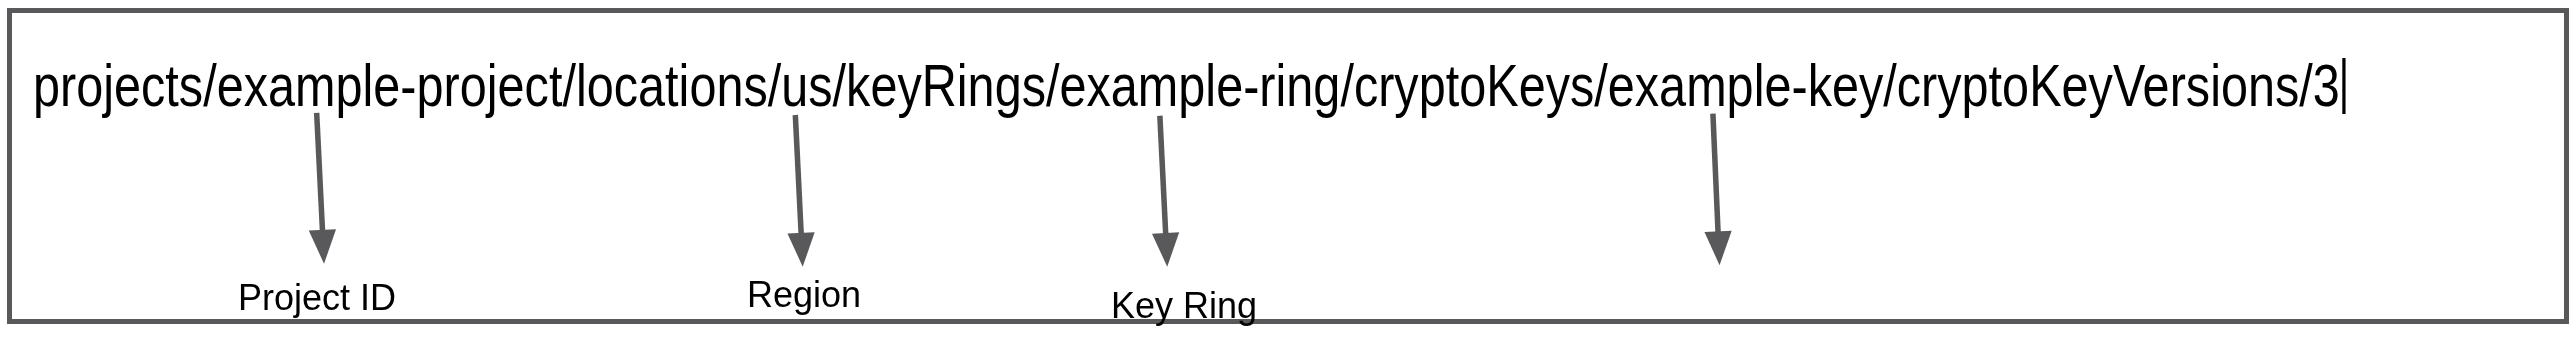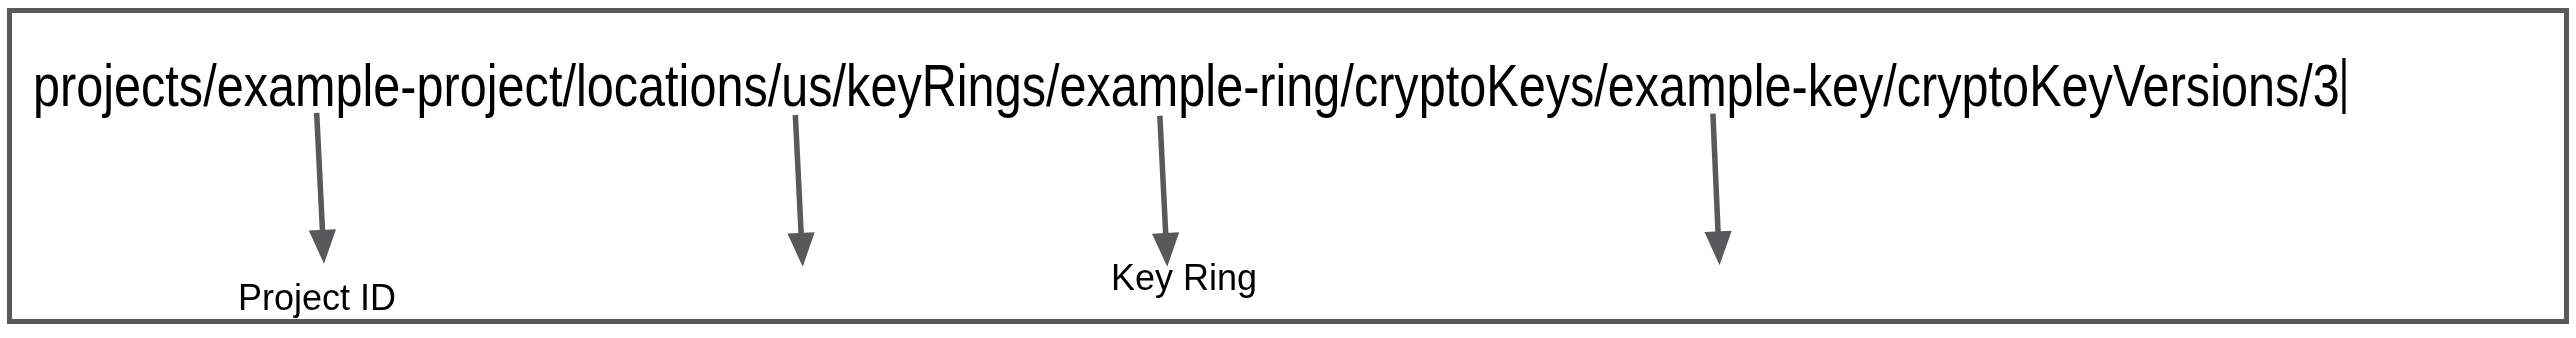--- a/index.html
+++ b/index.html
@@ -61,21 +61,21 @@
   
   .anno-label {
     position: absolute;
     font-size: 36px;
     line-height: 1;
     color: #000000;
     white-space: nowrap;
   }
   .anno-label.l0 { left: 238px;  top: 280px; }
   .anno-label.l1 { left: 747px; top: 277px; }
-  .anno-label.l2 { left: 1111px; top: 260px; }
+  .anno-label.l2 { left: 1111px; top: 288px; }
   .anno-label.l3 { left: 1644px; top: 267px; }
 </style>
 </head>
 <body>
 
 <div class="canvas">
 
   <div class="resource-box" style="border-color: rgb(89, 89, 91);">
     <div class="path-line" style="color: rgb(0, 0, 0);"><span>projects/example-project/locations/us/keyRings/example-ring/cryptoKeys/example-key/cryptoKeyVersions/3</span><span class="caret" style="display: inline-block;"></span></div>
   </div>
@@ -97,16 +97,17 @@
       <polygon points="1564.3,317.1 1601.3,315.3 1585,362" fill="#59595b"></polygon>
     </g>
 
     <g>
       <line x1="2326" y1="154" x2="2333.5" y2="327" stroke-width="7.5" stroke="#59595b"></line>
       <polygon points="2314.5,314.8 2351.5,313.2 2335,360" fill="#59595b"></polygon>
     </g>
   </svg>
 
   <div class="anno-label l0">Project ID</div>
+  <div class="anno-label l1">Region</div>
   <div class="anno-label l2">Key Ring</div>
 
 </div>
 
 
 </body></html>

